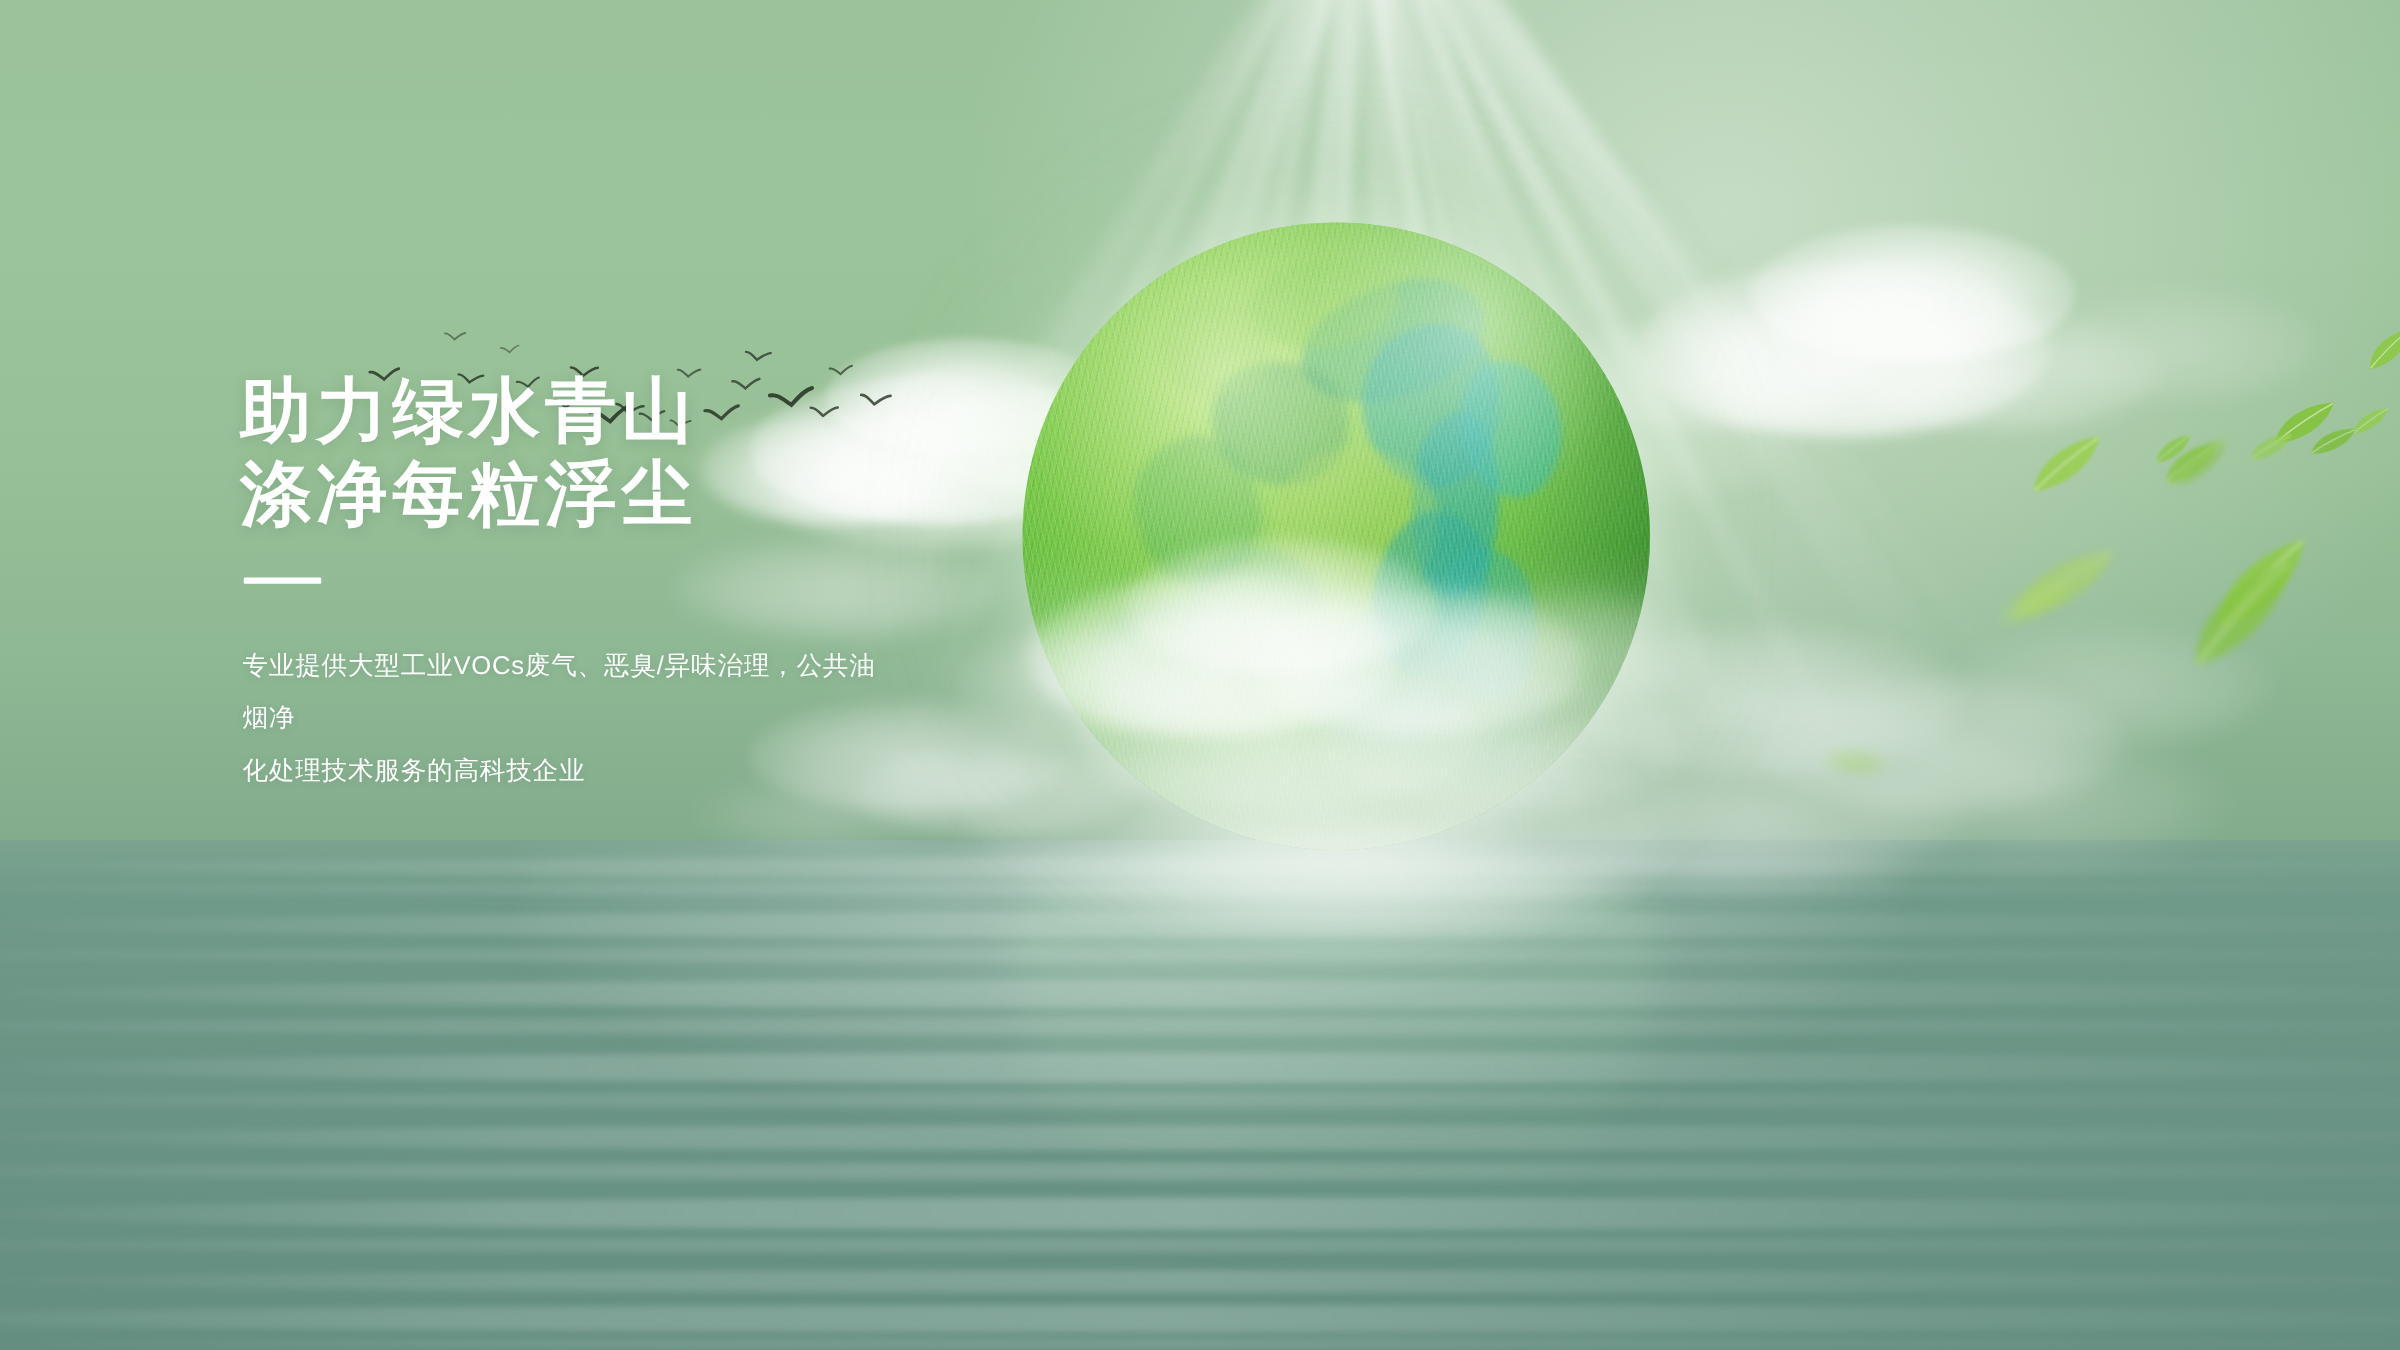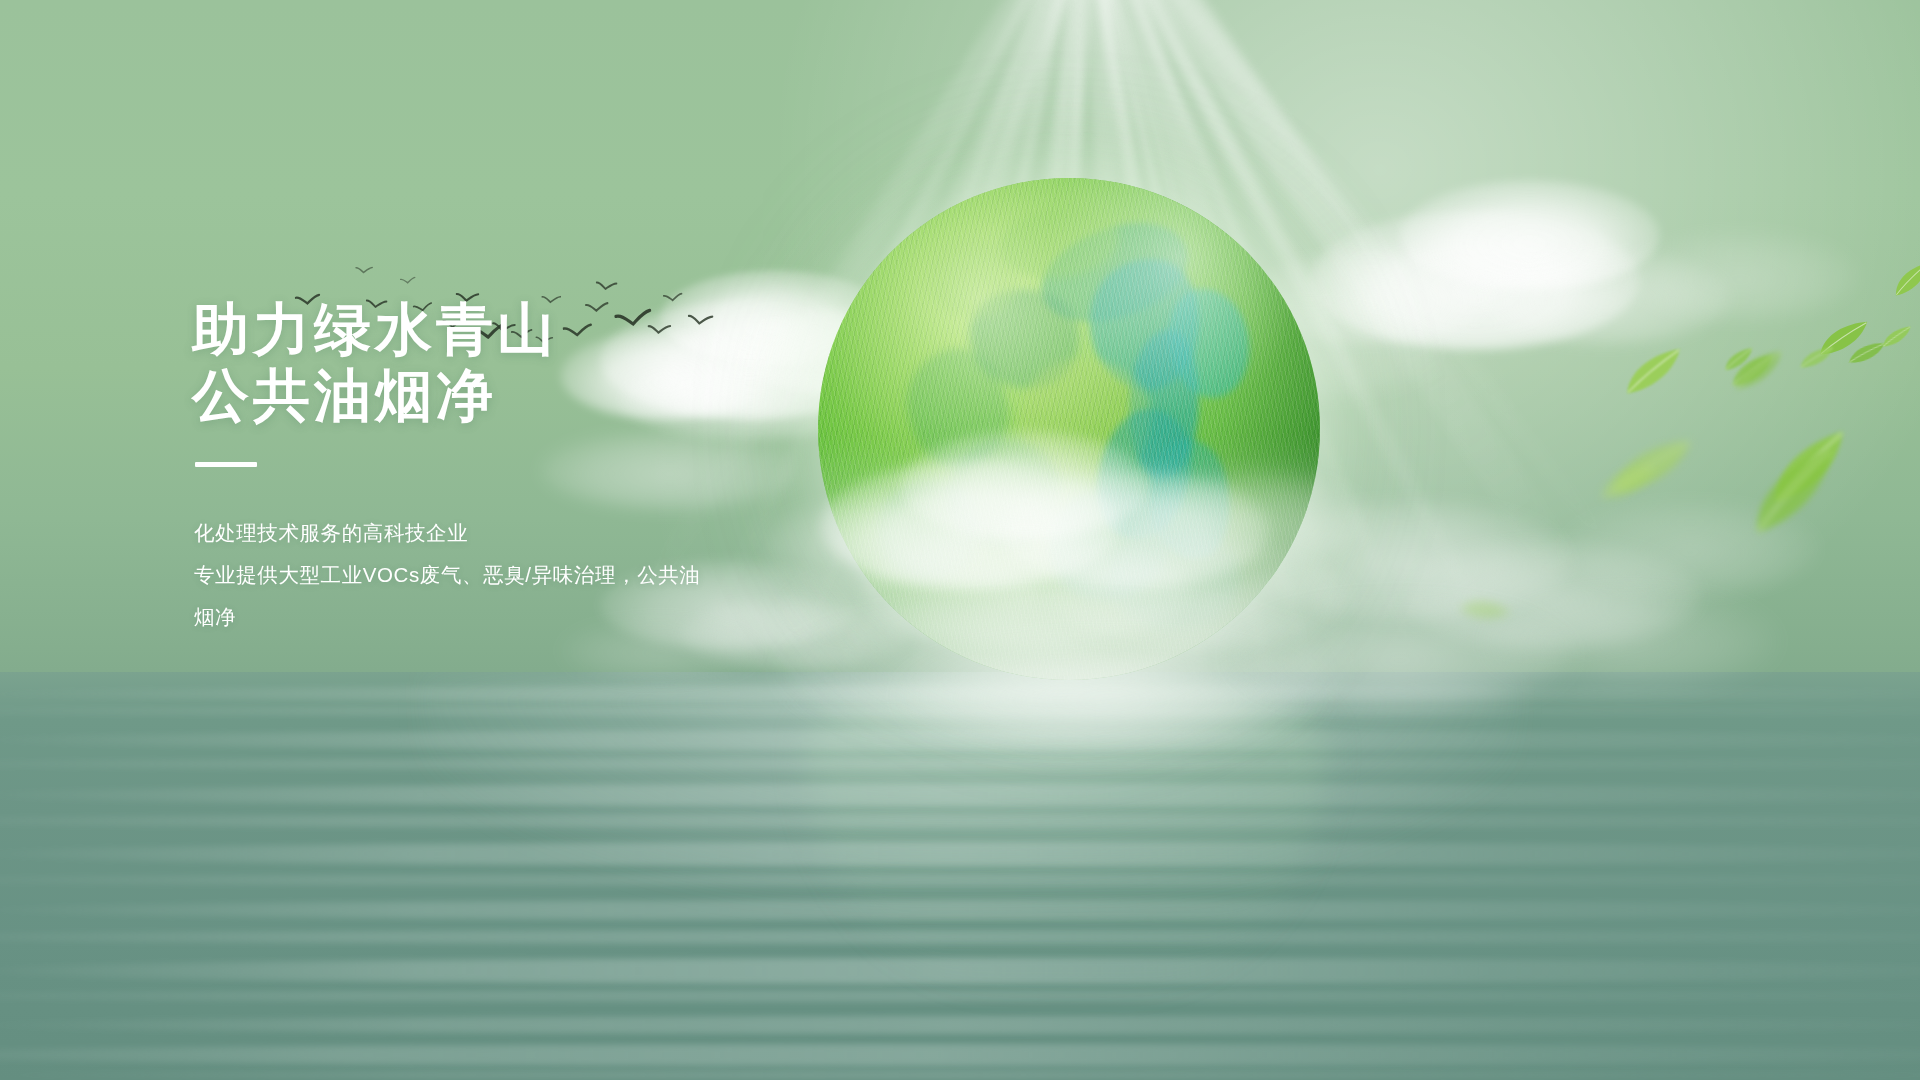--- a/index.html
+++ b/index.html
@@ -385,21 +385,21 @@
           <path d="M3 33 C30 22 66 12 97 6" stroke="rgba(255,255,255,.55)" stroke-width="2" fill="none"></path>
         </svg></div>
       <div class="leaf" style="left: 1460px; top: 600px; width: 50px; height: 22px; opacity: 0.35; transform: rotate(20deg); filter: blur(5px);"><svg width="100%" height="100%" viewBox="0 0 100 42" preserveAspectRatio="none">
           <path d="M1 34 C18 2 62 -4 99 5 C78 33 38 44 1 34 Z" fill="#9BCF55"></path>
           <path d="M3 33 C30 22 66 12 97 6" stroke="rgba(255,255,255,.55)" stroke-width="2" fill="none"></path>
         </svg></div>
     </div>
 
   <div class="copy">
     <h1 class="headline">助力绿水青山</h1>
-    <h1 class="headline">公共油烟净</h1>
+    <h1 class="headline">涤净每粒浮尘</h1>
     <div class="divider"></div>
     <div class="subcopy">
+      <div>专业提供大型工业VOCs废气、恶臭/异味治理，公共油烟净</div>
       <div>化处理技术服务的高科技企业</div>
-      <div>专业提供大型工业VOCs废气、恶臭/异味治理，公共油烟净</div>
     </div>
   </div>
 
 </div>
 
 </body></html>

